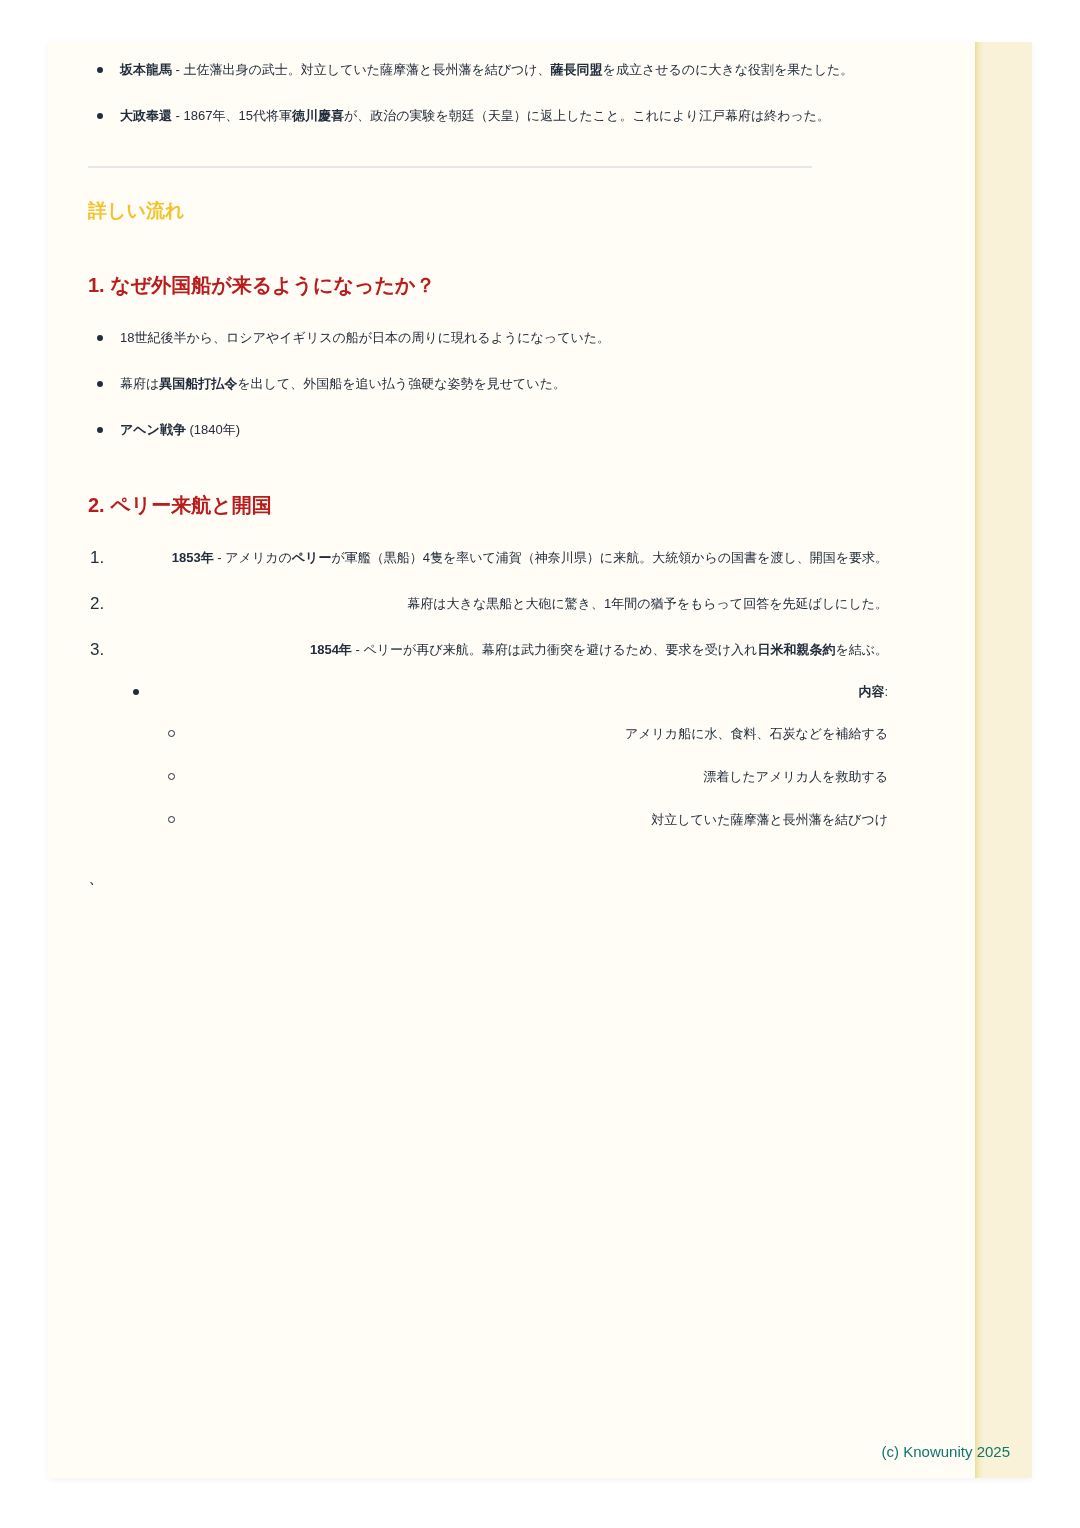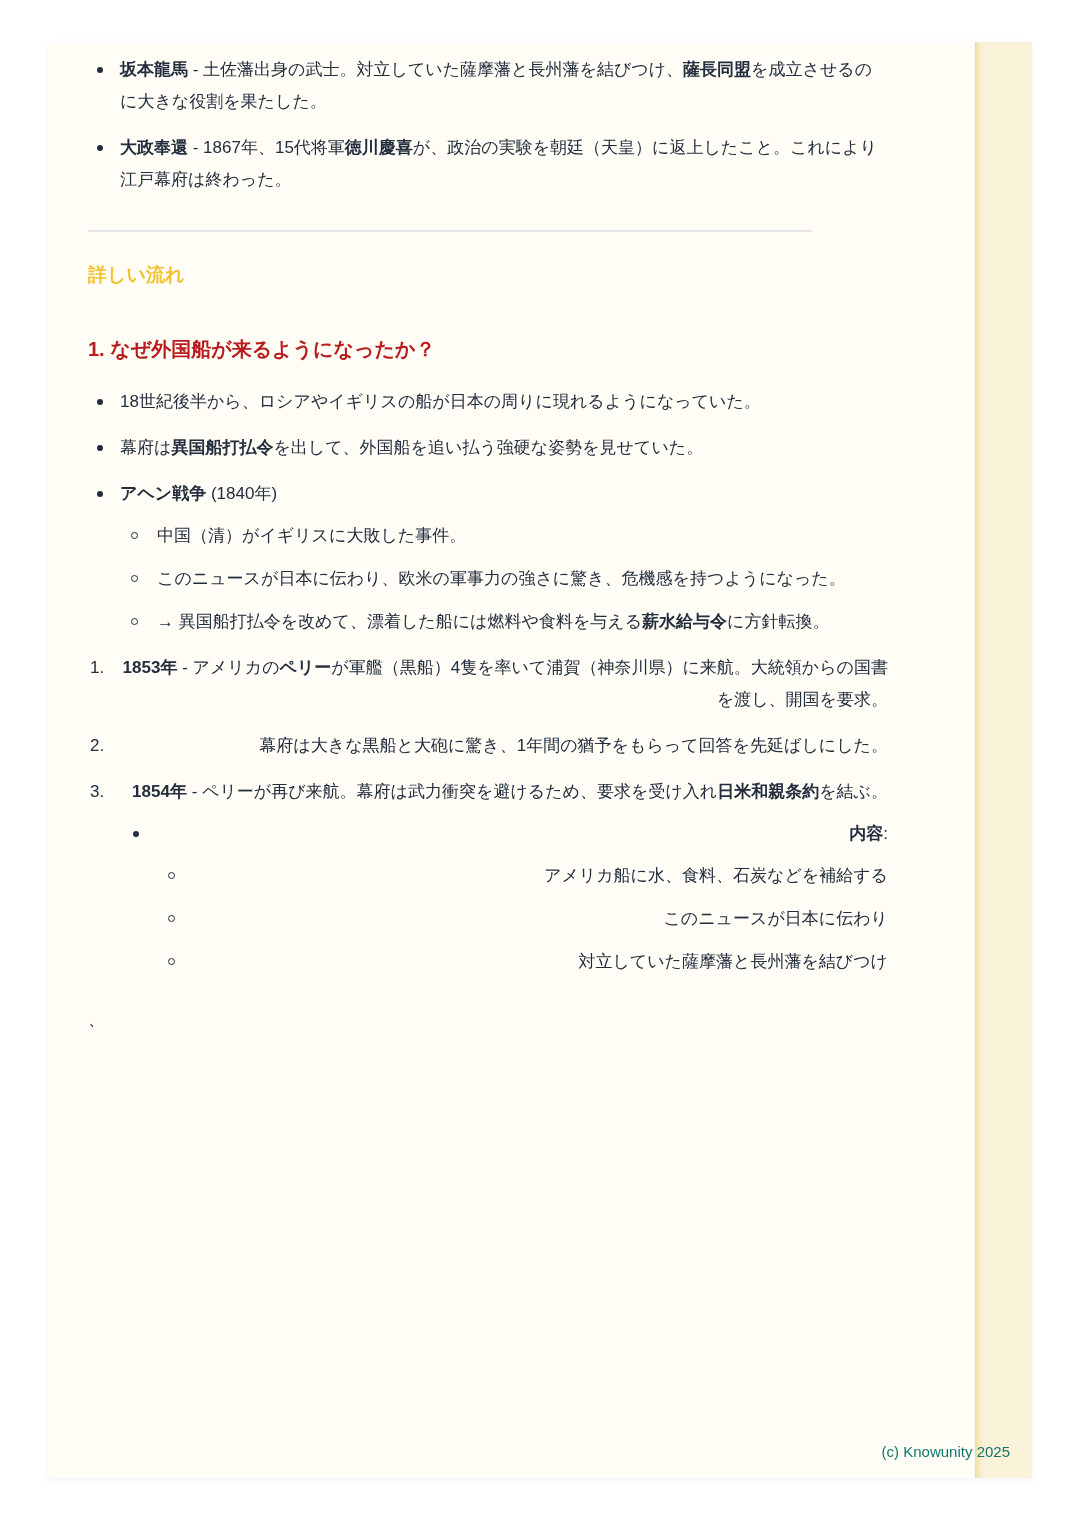--- a/index.html
+++ b/index.html
@@ -26,21 +26,21 @@
     background:linear-gradient(to right,#EBDD9F 0px,#F5EBC2 4px,#FAF2D8 9px,#FAF2D8 100%);
   }
   .content{
     position:relative;
     padding:12px 144px 0 40px;
     z-index:1;
   }
   
   ul.lst,ol.lst{list-style:none;margin:0;padding:0;}
   .lst>li{position:relative;padding-left:32px;margin-bottom:14px;
-          font-size:17px;line-height:32px;}
+          font-size:13px;line-height:32px;}
   .lst.disc>li::before{
     content:'';position:absolute;left:9px;top:13px;
     width:6px;height:6px;border-radius:50%;background:#222D3D;
   }
   .lst.circle>li::before{
     content:'';position:absolute;left:8px;top:12px;
     width:5px;height:5px;border-radius:50%;
     border:1.6px solid #222D3D;background:transparent;
   }
   ol.lst.decimal{counter-reset:num;text-align:right;}
@@ -94,35 +94,32 @@
 
     <hr class="divider">
 
     <h2 class="section-title" style="color:#F2C230;">詳しい流れ</h2>
 
     <h3 class="sub-heading">1. なぜ外国船が来るようになったか？</h3>
 
     <ul class="lst disc">
         <li><span>18世紀後半から、ロシアやイギリスの船が日本の周りに現れるようになっていた。</span></li>
         <li><span>幕府は</span><strong>異国船打払令</strong><span>を出して、外国船を追い払う強硬な姿勢を見せていた。</span></li>
-        <li><strong>アヘン戦争</strong><span> (1840年)</span><ul class="lst circle">
-            <li><span>中国（清）がイギリスに大敗した事件。</span></li>
-            <li><span>このニュースが日本に伝わり、欧米の軍事力の強さに驚き、危機感を持つようになった。</span></li>
-            <li><span>→ 異国船打払令を改めて、漂着した船には燃料や食料を与える</span><strong>薪水給与令</strong><span>に方針転換。</span></li>
-          </ul></li>
+        <li><strong>アヘン戦争</strong><span> (1840年)</span></li>
       </ul>
 
+    <h3 class="sub-heading">2. ペリー来航と開国</h3>
 
     <ol class="lst decimal">
         <li><strong>1853年</strong><span> - アメリカの</span><strong>ペリー</strong><span>が軍艦（黒船）4隻を率いて浦賀（神奈川県）に来航。大統領からの国書を渡し、開国を要求。</span></li>
         <li><span>幕府は大きな黒船と大砲に驚き、1年間の猶予をもらって回答を先延ばしにした。</span></li>
         <li><strong>1854年</strong><span> - ペリーが再び来航。幕府は武力衝突を避けるため、要求を受け入れ</span><strong>日米和親条約</strong><span>を結ぶ。</span><ul class="lst disc">
             <li><strong>内容</strong><span>:</span><ul class="lst circle">
                 <li><span>アメリカ船に水、食料、石炭などを補給する</span></li>
-                <li><span>このニュースが日本に伝わり</span></li>
+                <li><span>漂着したアメリカ人を救助する</span></li>
                 <li><span>対立していた薩摩藩と長州藩を結びつけ</span></li>
               </ul></li>
           </ul></li>
       </ol>
 
     <p class="stray">、</p>
   </div>
 
   <div class="copyright">(c) Knowunity 2025</div>
 </div>

